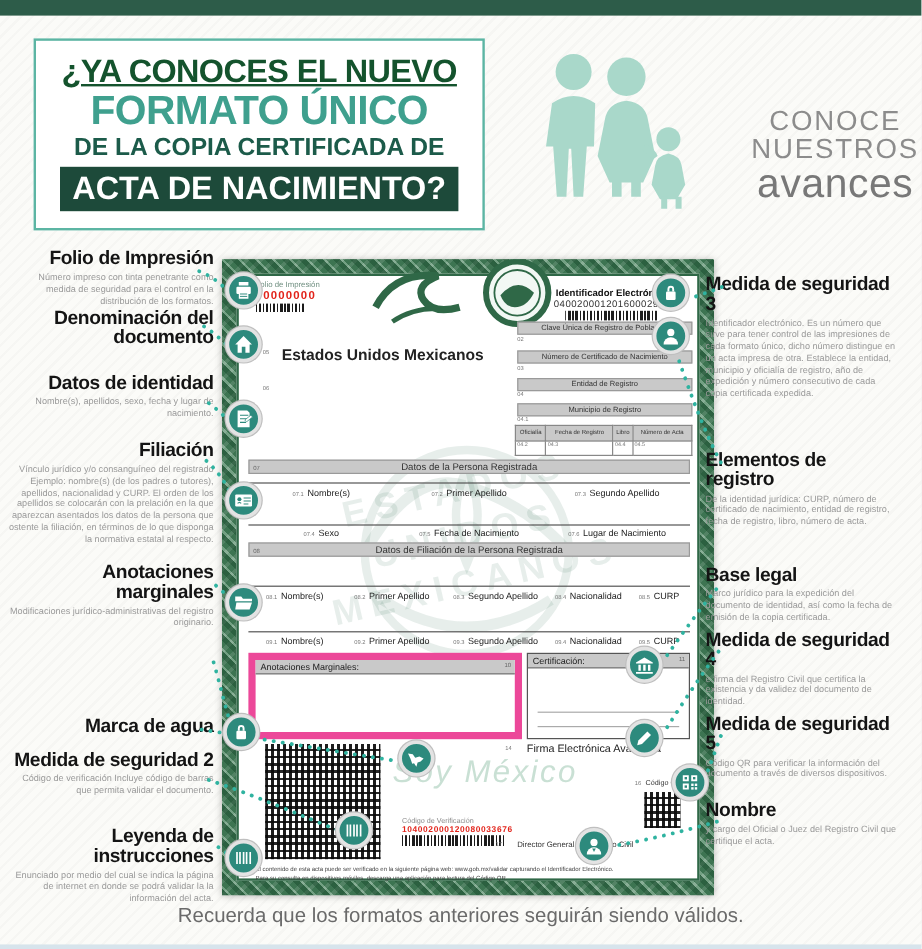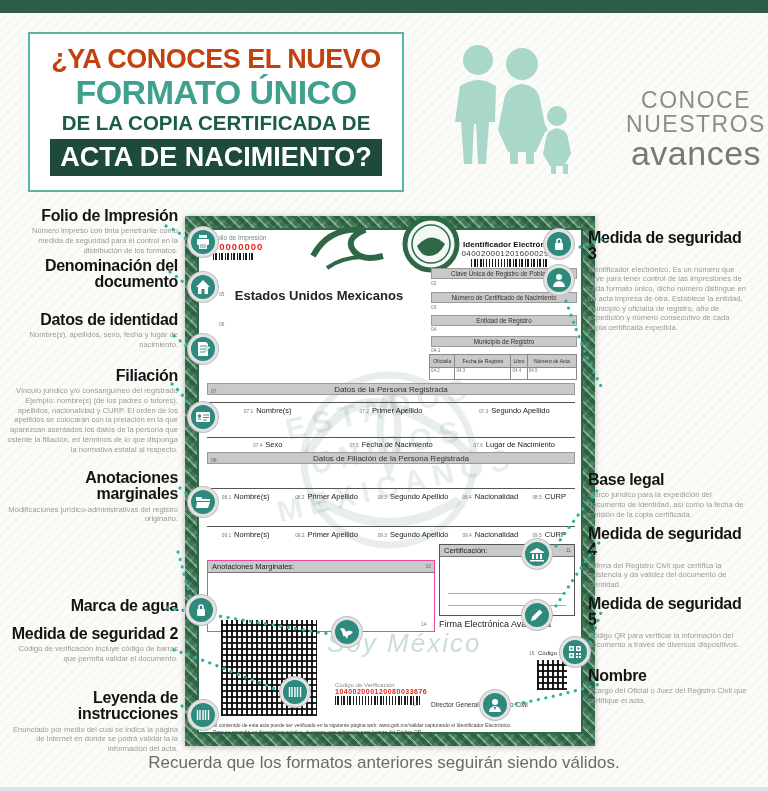--- a/index.html
+++ b/index.html
@@ -10,21 +10,21 @@
     background-image:repeating-linear-gradient(135deg, rgba(0,0,0,0.02) 0 2px, transparent 2px 7px);
   }
   .topbar { position:absolute; top:0; left:0; right:0; height:13px; background:#2d5c49; }
   .bottomline { position:absolute; bottom:0; left:0; right:0; height:4px; background:#d7e4ec; }
 
   
   .title-box {
     position:absolute; left:28px; top:32px; width:376px; height:160px;
     background:#fff; border:2px solid #5cb5a3; text-align:center; padding-top:10px;
   }
-  .t1 { color:#c2410c; font-weight:bold; font-size:27px; letter-spacing:-0.5px; }
+  .t1 { color:#14532d; font-weight:bold; font-size:27px; letter-spacing:-0.5px;text-decoration:underline; }
   .t2 { color:#3fa08e; font-weight:bold; font-size:34px; letter-spacing:-0.5px; line-height:1.0; }
   .t3 { color:#1c5b4a; font-weight:bold; font-size:20.5px; margin-top:2px; }
   .t4 { display:inline-block; background:#1d4a3a; color:#fff; font-weight:bold; font-size:27px; padding:3px 10px; margin-top:4px; }
   .family-svg { position:absolute; left:452px; top:42px; }
   .brand { position:absolute; left:616px; top:88px; width:160px; text-align:center; color:#8c8c8c; }
   .brand .b1 { font-size:23px; letter-spacing:1.5px; line-height:1.05; }
   .brand .b3 { font-size:34px; color:#787878; line-height:1.0; letter-spacing:0.5px; }
 
   
   .doc-frame {
@@ -64,21 +64,21 @@
 
   .secbar { position:absolute; left:8px; width:368px; height:12px; background:#c9c9c9; border:0.5px solid #9a9a9a;
             font-size:8px; color:#333; text-align:center; line-height:11px; }
   .secbar .bn { position:absolute; left:3px; top:2px; font-size:5px; color:#666; }
 
   .fieldline { position:absolute; left:8px; width:368px; border-top:1px solid #555; }
   .frow { position:absolute; left:8px; width:368px; display:flex; }
   .frow .cell { text-align:center; font-size:7.5px; color:#222; position:relative; }
   .frow .cn { font-size:4.8px; color:#777; margin-right:3px; }
 
-  .annot-box { position:absolute; left:8px; top:330px; width:228px; height:72px; border:1px solid #ec4899; background:rgba(255,255,255,0.45); }
+  .annot-box { position:absolute; left:8px; top:314px; width:228px; height:72px; border:6px solid #ec4899; background:rgba(255,255,255,0.45); }
   .cert-box  { position:absolute; left:240px; top:314px; width:136px; height:72px; border:1px solid #555; background:rgba(255,255,255,0.45); }
   .boxhdr { height:12px; background:#c9c9c9; border-bottom:1px solid #777; font-size:7.5px; color:#222; padding:1px 4px; position:relative; }
   .boxhdr .bn { position:absolute; right:3px; top:2px; font-size:5px; color:#666; }
   .cert-box .sig { position:absolute; left:8px; right:8px; border-top:0.5px solid #aaa; }
 
   .qr-noise { background-color:#fff;
     background-image:
       repeating-linear-gradient(90deg, rgba(10,10,10,0.92) 0 2px, transparent 2px 5px),
       repeating-linear-gradient(0deg, rgba(10,10,10,0.88) 0 2px, transparent 2px 6px),
       repeating-linear-gradient(45deg, rgba(255,255,255,0.95) 0 2px, transparent 2px 7px); }
@@ -445,20 +445,24 @@
   </div>
   <div class="llab" style="top:690px">
     <div class="lab-title">Leyenda de instrucciones</div>
     <div class="lab-desc">Enunciado por medio del cual se indica la página de internet en donde se podrá validar la la información del acta.</div>
   </div>
 
   <div class="rlab" style="top:230px">
     <div class="lab-title">Medida de seguridad 3</div>
     <div class="lab-desc">Identificador electrónico. Es un número que sirve para tener control de las impresiones de cada formato único, dicho número distingue en un acta impresa de otra. Establece la entidad, municipio y oficialía de registro, año de expedición y número consecutivo de cada copia certificada expedida.</div>
   </div>
+  <div class="rlab" style="top:376px">
+    <div class="lab-title">Elementos de registro</div>
+    <div class="lab-desc">De la identidad jurídica: CURP, número de certificado de nacimiento, entidad de registro, fecha de registro, libro, número de acta.</div>
+  </div>
   <div class="rlab" style="top:472px">
     <div class="lab-title">Base legal</div>
     <div class="lab-desc">Marco jurídico para la expedición del documento de identidad, así como la fecha de emisión de la copia certificada.</div>
   </div>
   <div class="rlab" style="top:526px">
     <div class="lab-title">Medida de seguridad 4</div>
     <div class="lab-desc">e.firma del Registro Civil que certifica la existencia y da validez del documento de identidad.</div>
   </div>
   <div class="rlab" style="top:596px">
     <div class="lab-title">Medida de seguridad 5</div>

